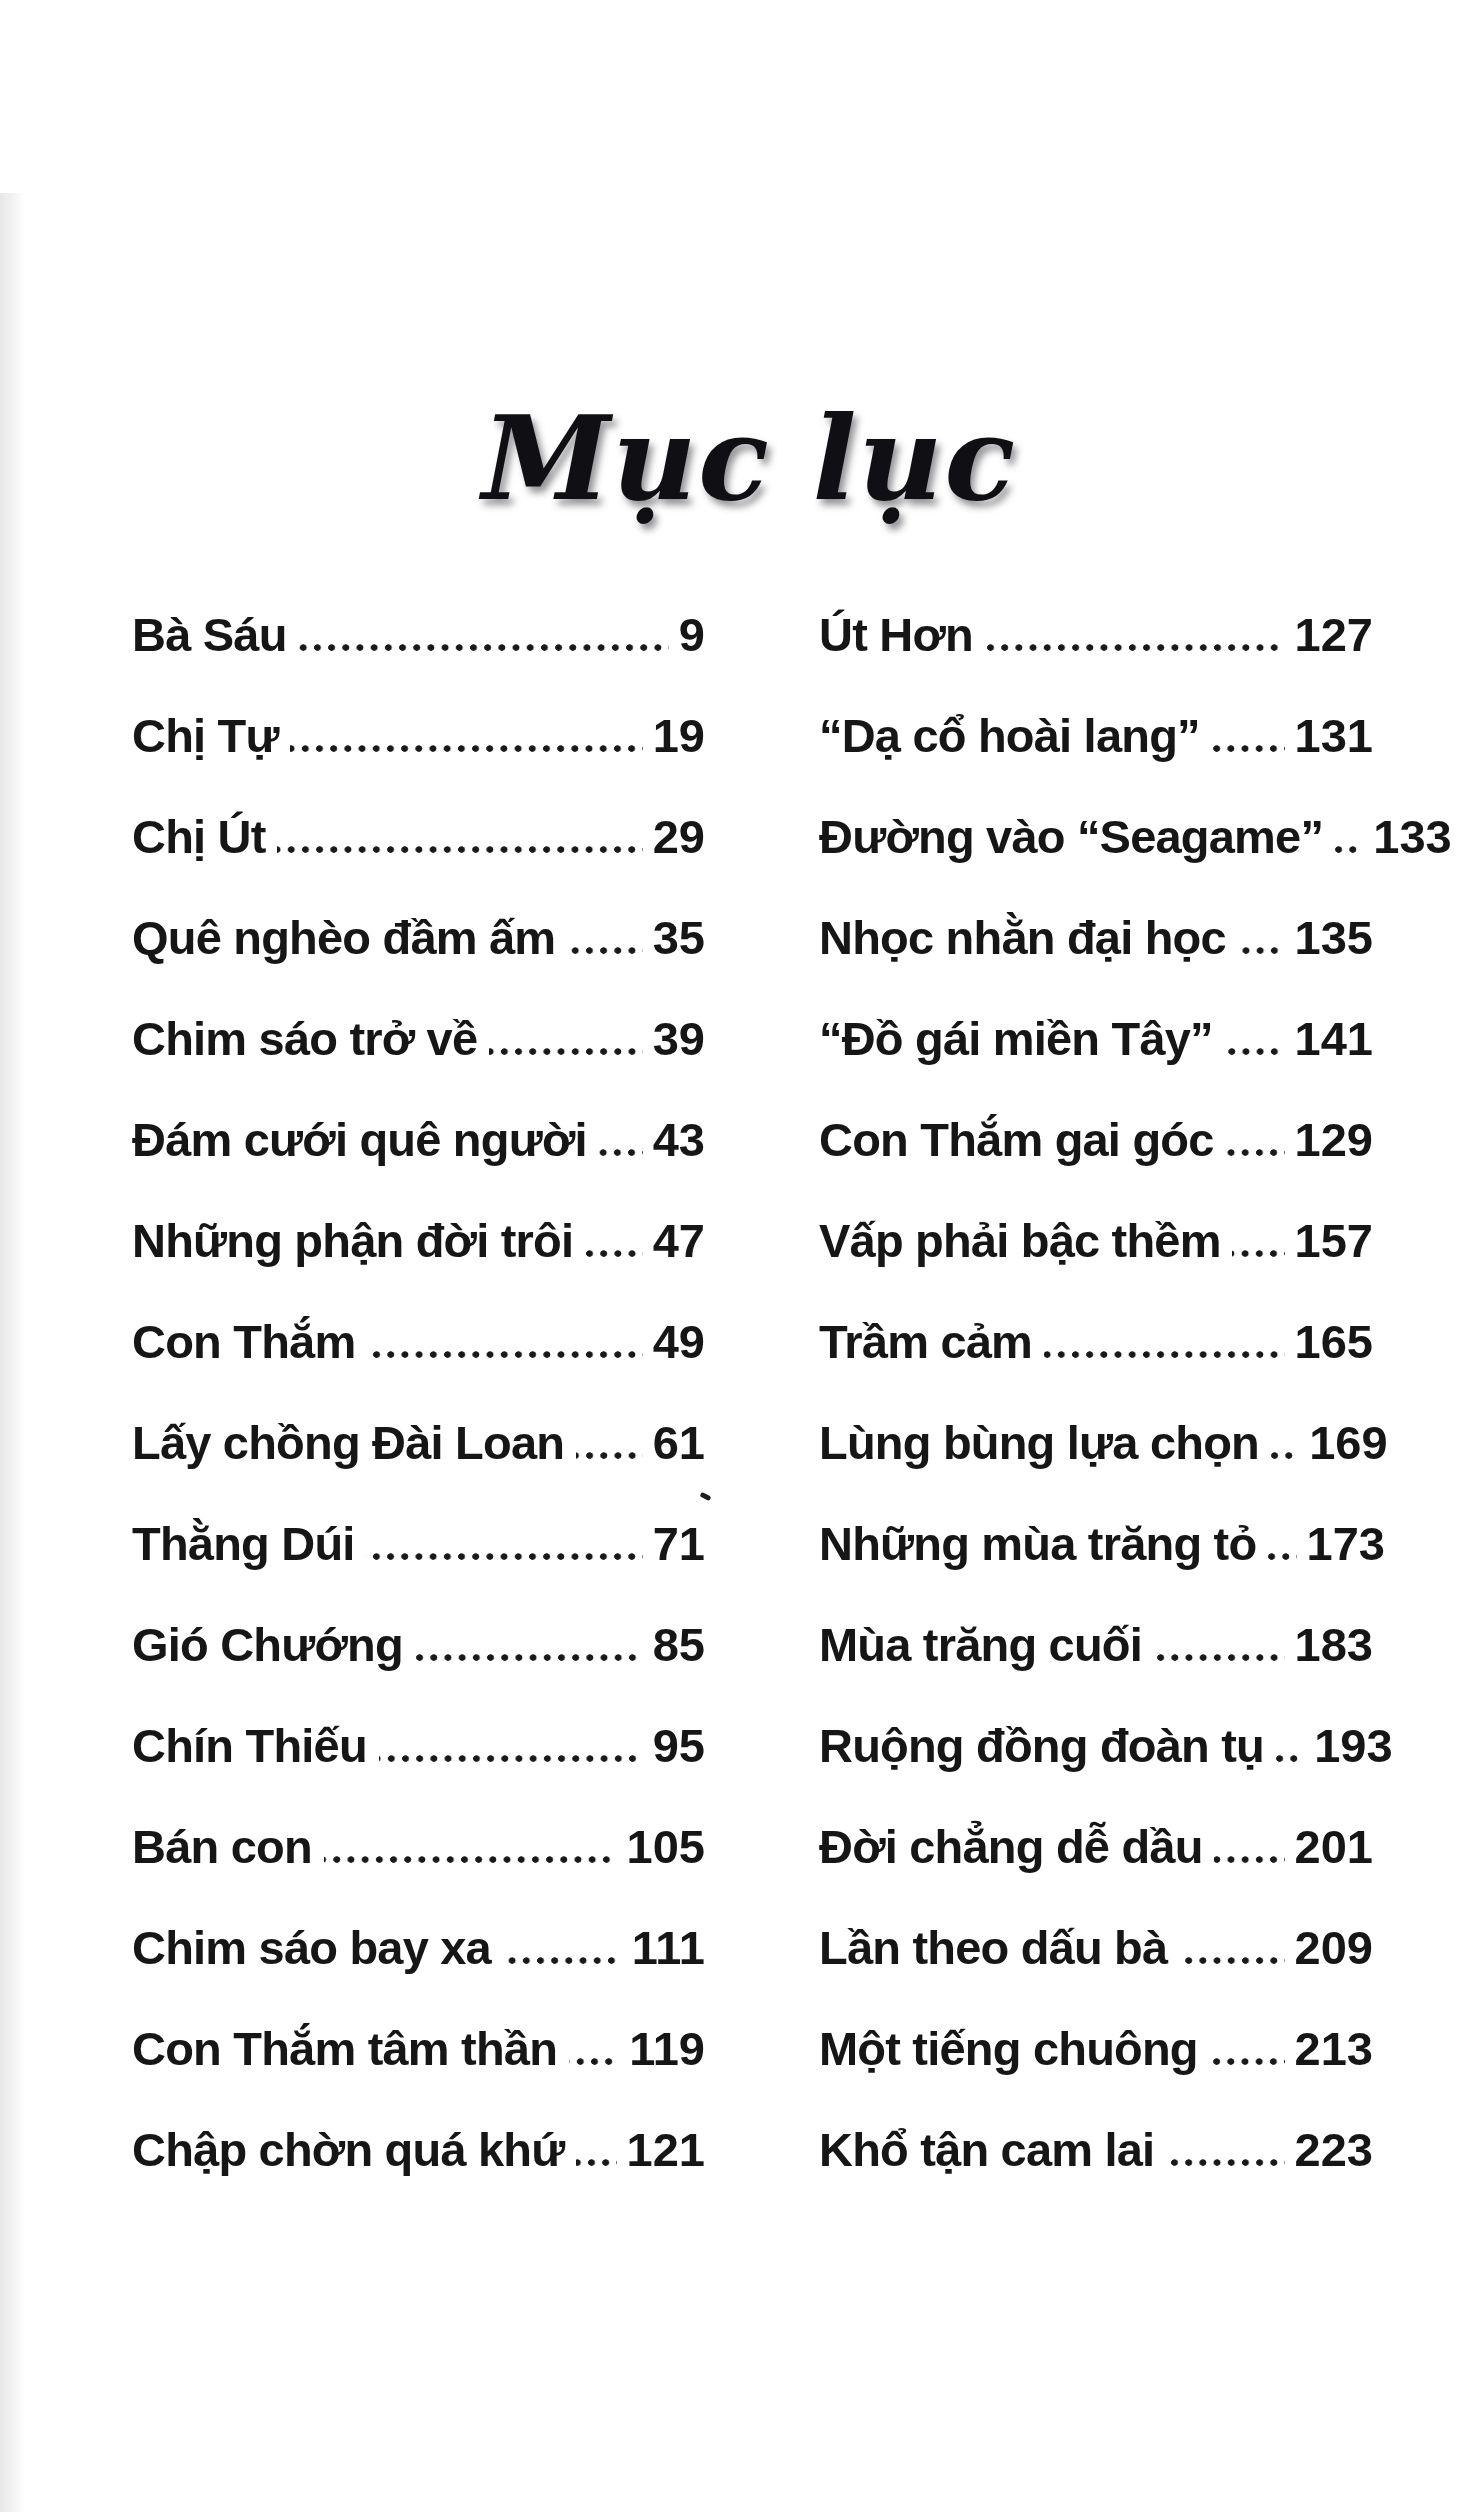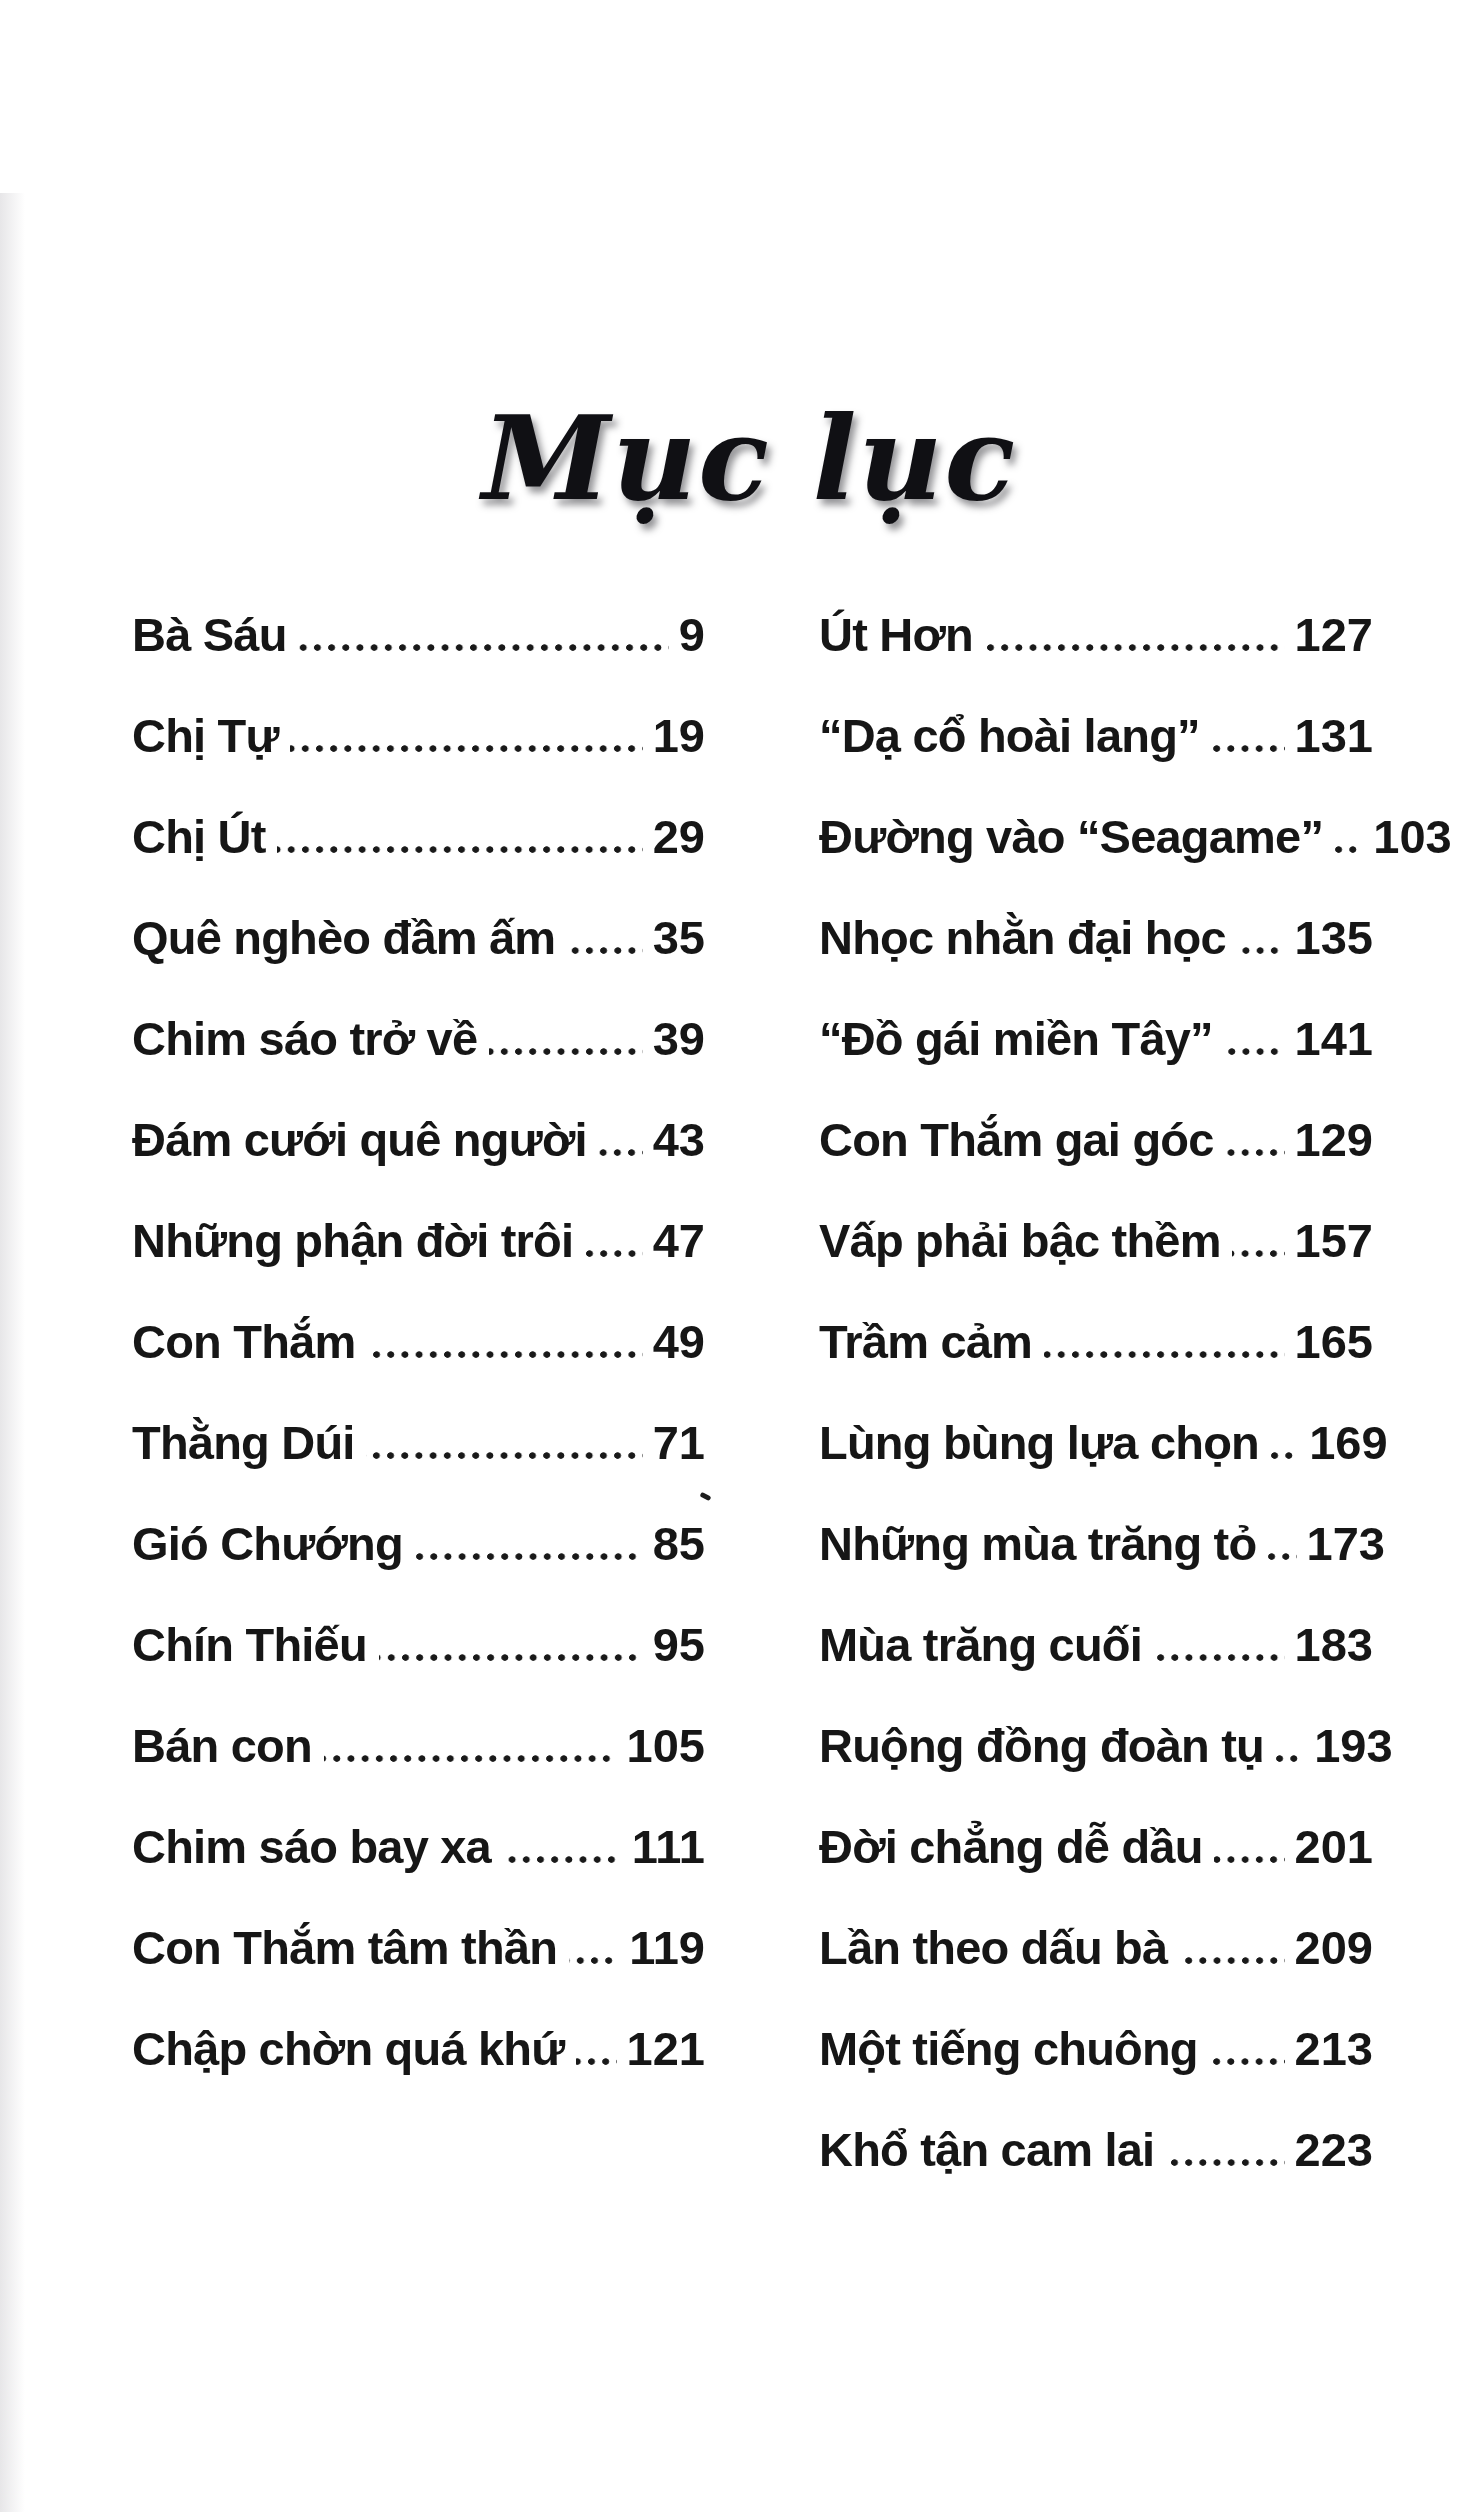--- a/index.html
+++ b/index.html
@@ -126,20 +126,25 @@
     <span class="t">Những phận đời trôi</span>
     <span class="dots"></span>
     <span class="p">47</span>
   </div>
   <div class="row">
     <span class="t">Con Thắm</span>
     <span class="dots"></span>
     <span class="p">49</span>
   </div>
   <div class="row">
+    <span class="t">Lấy chồng Đài Loan</span>
+    <span class="dots"></span>
+    <span class="p">61</span>
+  </div>
+  <div class="row">
     <span class="t">Thằng Dúi</span>
     <span class="dots"></span>
     <span class="p">71</span>
   </div>
   <div class="row">
     <span class="t">Gió Chướng</span>
     <span class="dots"></span>
     <span class="p">85</span>
   </div>
   <div class="row">
@@ -176,21 +181,21 @@
     <span class="p">127</span>
   </div>
   <div class="row">
     <span class="t">“Dạ cổ hoài lang”</span>
     <span class="dots"></span>
     <span class="p">131</span>
   </div>
   <div class="row">
     <span class="t">Đường vào “Seagame”</span>
     <span class="dots"></span>
-    <span class="p">103</span>
+    <span class="p">133</span>
   </div>
   <div class="row">
     <span class="t">Nhọc nhằn đại học</span>
     <span class="dots"></span>
     <span class="p">135</span>
   </div>
   <div class="row">
     <span class="t">“Đồ gái miền Tây”</span>
     <span class="dots"></span>
     <span class="p">141</span>

